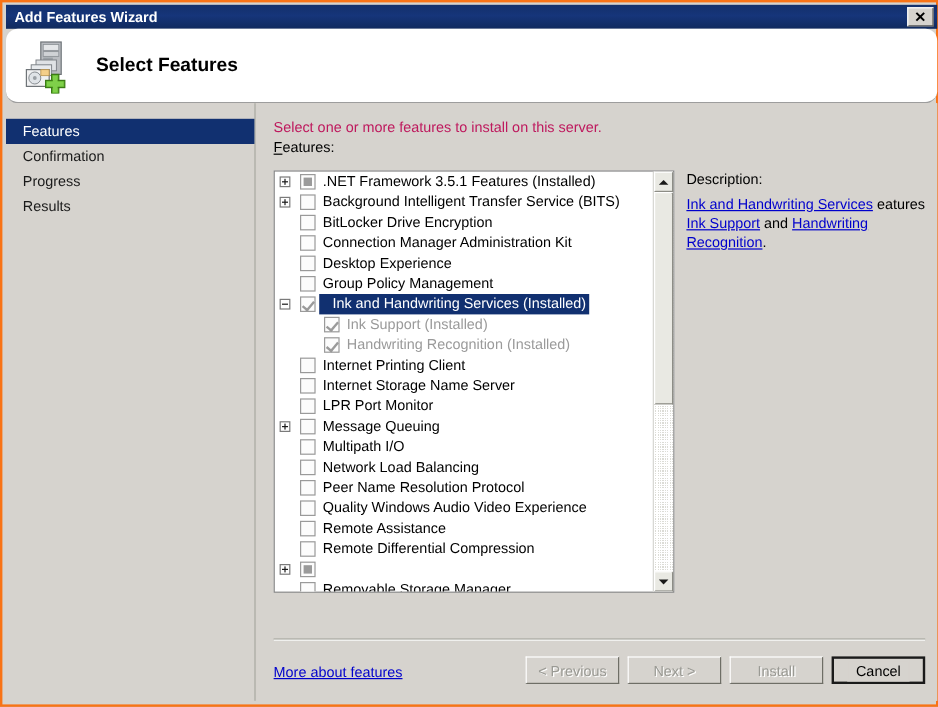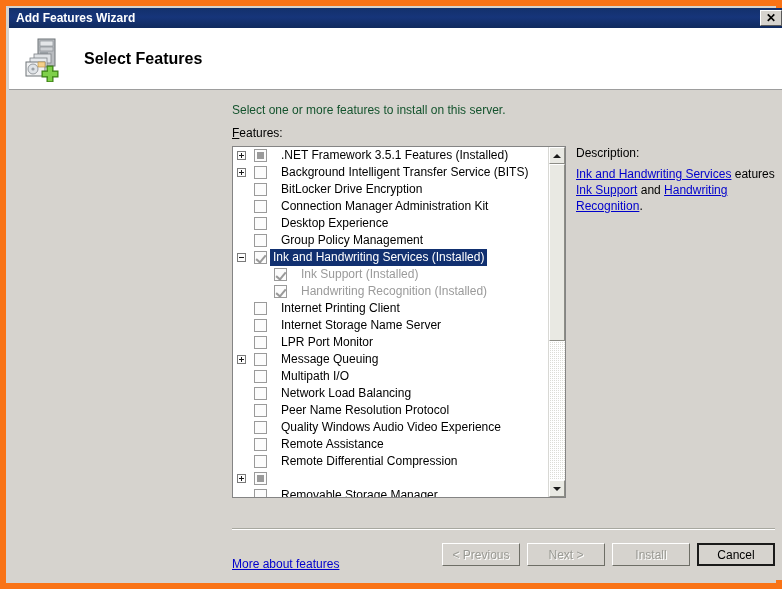--- a/index.html
+++ b/index.html
@@ -16,21 +16,21 @@
     color: #000;
   }
 
   
   #window {
     position: absolute;
     left: 0; top: 0;
     width: 782px;
     height: 589px;
     box-sizing: border-box;
-    border: 6px solid #f97316;
+    border: 2px solid #f97316;
     background: #d6d3ce;
   }
 
   
   #titlebar {
     position: absolute;
     left: 3px; top: 2px;
     width: 776px;
     height: 20px;
     background: linear-gradient(to bottom, #13306b 0%, #16357a 45%, #102a5e 100%);
@@ -75,20 +75,21 @@
   #header {
     position: absolute;
     left: 3px; top: 22px;
     width: 776px;
     height: 62px;
     background: #ffffff;
     border-bottom: 1px solid #9d9d9d;
     box-sizing: border-box;
     display: flex;
     align-items: center;
+    border-radius: 10px;
   }
   #header-icon {
     margin-left: 11px;
     width: 46px;
     height: 46px;
     position: relative;
     flex: 0 0 auto;
   }
   #header-title {
     margin-left: 18px;
@@ -138,22 +139,22 @@
     bottom: 0;
     background: #d6d3ce;
   }
   #content-pad {
     position: absolute;
     left: 14px; top: 13px; right: 10px;
     bottom: 0;
   }
   #instruction {
     font-size: 12px;
-    color: #14532d;
-    margin-bottom: 9px;
+    color: #be185d;
+    margin-bottom: 3px;
   }
   #features-label {
     font-size: 12px;
     color: #000;
     margin-bottom: 4px;
   }
   #features-label u { text-decoration: underline; }
 
   
   #cols {
@@ -235,27 +236,27 @@
     transform: rotate(40deg);
   }
   .cb.partial::after {
     content: "";
     position: absolute;
     left: 2px; top: 2px;
     width: 7px; height: 7px;
     background: #9a9a9a;
   }
   .rowlabel {
-    margin-left: 14px;
+    margin-left: 6px;
     color: #000;
   }
   .row.selected .rowlabel {
     background: #113070;
     color: #ffffff;
-    padding: 0 3px 0 3px;
+    padding: 0 3px 0 11px;
     margin-left: 3px;
   }
   .rowlabel.dim { color: #9a9a9a; }
 
   
   #vscroll {
     position: absolute;
     right: 0; top: 0;
     width: 17px;
     bottom: 0;
@@ -427,20 +428,26 @@
           <rect x="28" y="31" width="4" height="14" fill="#7fd04a"></rect>
           <rect x="23" y="36" width="14" height="4" fill="#7fd04a"></rect>
         </g>
       </svg>
     </div>
     <div id="header-title">Select Features</div>
   </div>
 
   <div id="body-area">
 
+    <div id="sidebar">
+      <div class="nav-item selected">Features</div>
+      <div class="nav-item">Confirmation</div>
+      <div class="nav-item">Progress</div>
+      <div class="nav-item">Results</div>
+    </div>
 
     <div id="content">
       <div id="content-pad">
 
         <div id="instruction">Select one or more features to install on this server.</div>
         <div id="features-label"><u>F</u><span>eatures:</span></div>
 
         <div id="cols">
 
           <div id="listwrap">

